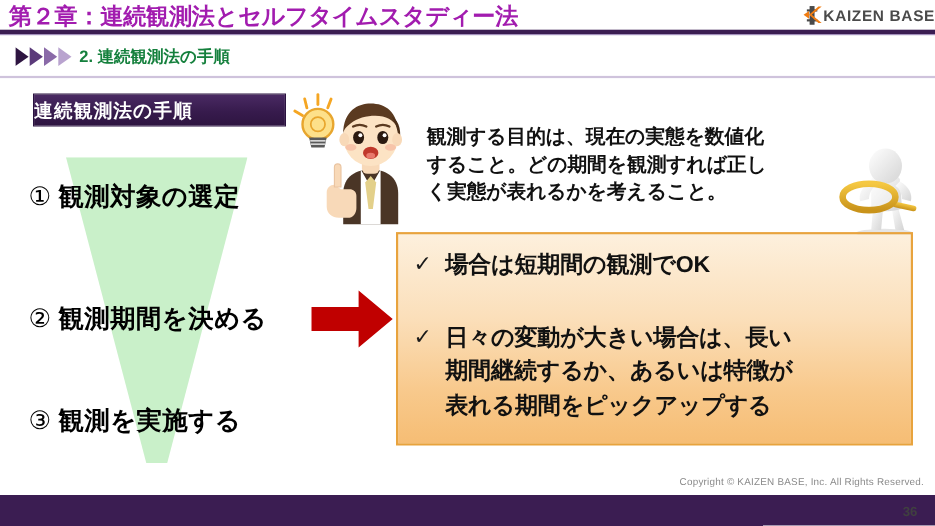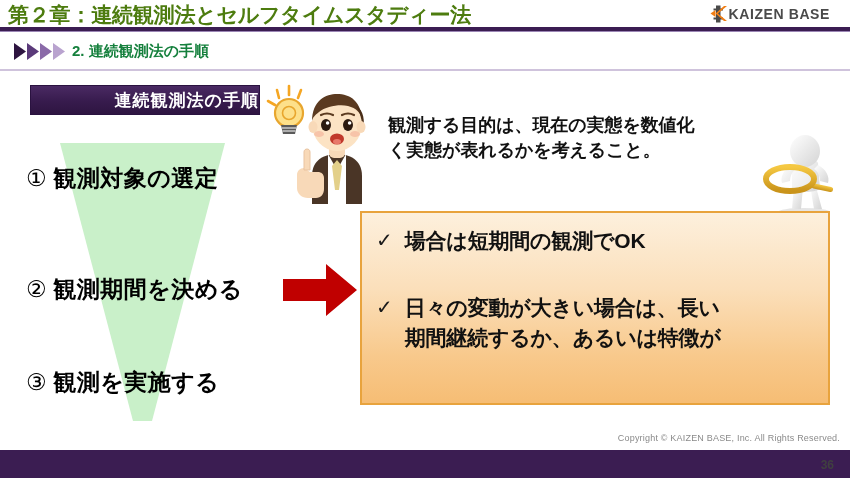--- a/index.html
+++ b/index.html
@@ -18,21 +18,21 @@
     overflow: hidden;
   }
 
   
   #header-title {
     position: absolute;
     left: 8px;
     top: 1px;
     font-size: 21px;
     font-weight: bold;
-    color: #4d7c0f;
+    color: #a21caf;
     letter-spacing: -0.2px;
     white-space: nowrap;
   }
   #header-rule {
     position: absolute;
     left: 0;
     top: 27px;
     width: 850px;
     height: 4px;
     background: #3b1d52;
@@ -42,21 +42,21 @@
     left: 0;
     top: 31px;
     width: 850px;
     height: 1px;
     background: #9b86b5;
   }
 
   
   #logo {
     position: absolute;
-    right: 20px;
+    right: 0;
     top: 3px;
     height: 22px;
     display: flex;
     align-items: center;
     gap: 0;
   }
   #logo-mark { width: 20px; height: 20px; display:block; }
   #logo-text {
     font-size: 14px;
     font-weight: bold;
@@ -103,21 +103,21 @@
   #steps-banner {
     position: absolute;
     left: 30px;
     top: 85px;
     width: 228px;
     height: 28px;
     background: linear-gradient(180deg, #4a2a63 0%, #371b4d 55%, #2e1541 100%);
     border: 1px solid #2a1240;
     display: flex;
     align-items: center;
-    justify-content: flex-end;
+    justify-content: flex-start;
   }
   #steps-banner-label {
     color: #ffffff;
     font-size: 17px;
     font-weight: bold;
     letter-spacing: 1px;
   }
 
   
   #funnel {
@@ -352,20 +352,21 @@
 
     <ellipse cx="73" cy="55" rx="7" ry="5.5" fill="#c0392b"></ellipse>
     <ellipse cx="73" cy="57.5" rx="4" ry="2.6" fill="#e8796b"></ellipse>
 
     <path d="M40 84 C36 84 33 87 33 91 L33 104 C33 110 38 114 44 114 L52 114 C57 114 60 110 60 105 L60 94 C60 90 57 88 54 88 L46 88 Z" fill="#f8d9b8"></path>
     <path d="M40 86 L40 68 C40 64 46 64 46 68 L46 86 Z" fill="#f8d9b8" stroke="#e9c3a0" stroke-width="1"></path>
   </svg>
 
   <div id="onepoint-body">
     <div>観測する目的は、現在の実態を数値化</div>
+    <div>すること。どの期間を観測すれば正し</div>
     <div>く実態が表れるかを考えること。</div>
   </div>
 
   <svg id="mannequin" viewBox="0 0 84 84">
     <defs>
       <linearGradient id="whiteGrad" x1="0" y1="0" x2="1" y2="1">
         <stop offset="0%" stop-color="#ffffff"></stop>
         <stop offset="100%" stop-color="#d4d4d4"></stop>
       </linearGradient>
       <linearGradient id="goldGrad" x1="0" y1="0" x2="0" y2="1">
@@ -396,20 +397,21 @@
       <span class="check-mark">✓</span>
       <span class="check-lines">
         <div>場合は短期間の観測でOK</div>
       </span>
     </div>
     <div class="check-item" id="check-item-2">
       <span class="check-mark">✓</span>
       <span class="check-lines">
         <div>日々の変動が大きい場合は、長い</div>
         <div>期間継続するか、あるいは特徴が</div>
+        <div>表れる期間をピックアップする</div>
       </span>
     </div>
   </div>
 
   <div id="copyright">Copyright ©  KAIZEN BASE, Inc.  All Rights Reserved.</div>
   <div id="footer-bar"></div>
   <div id="page-number">36</div>
 
 </div>
 

